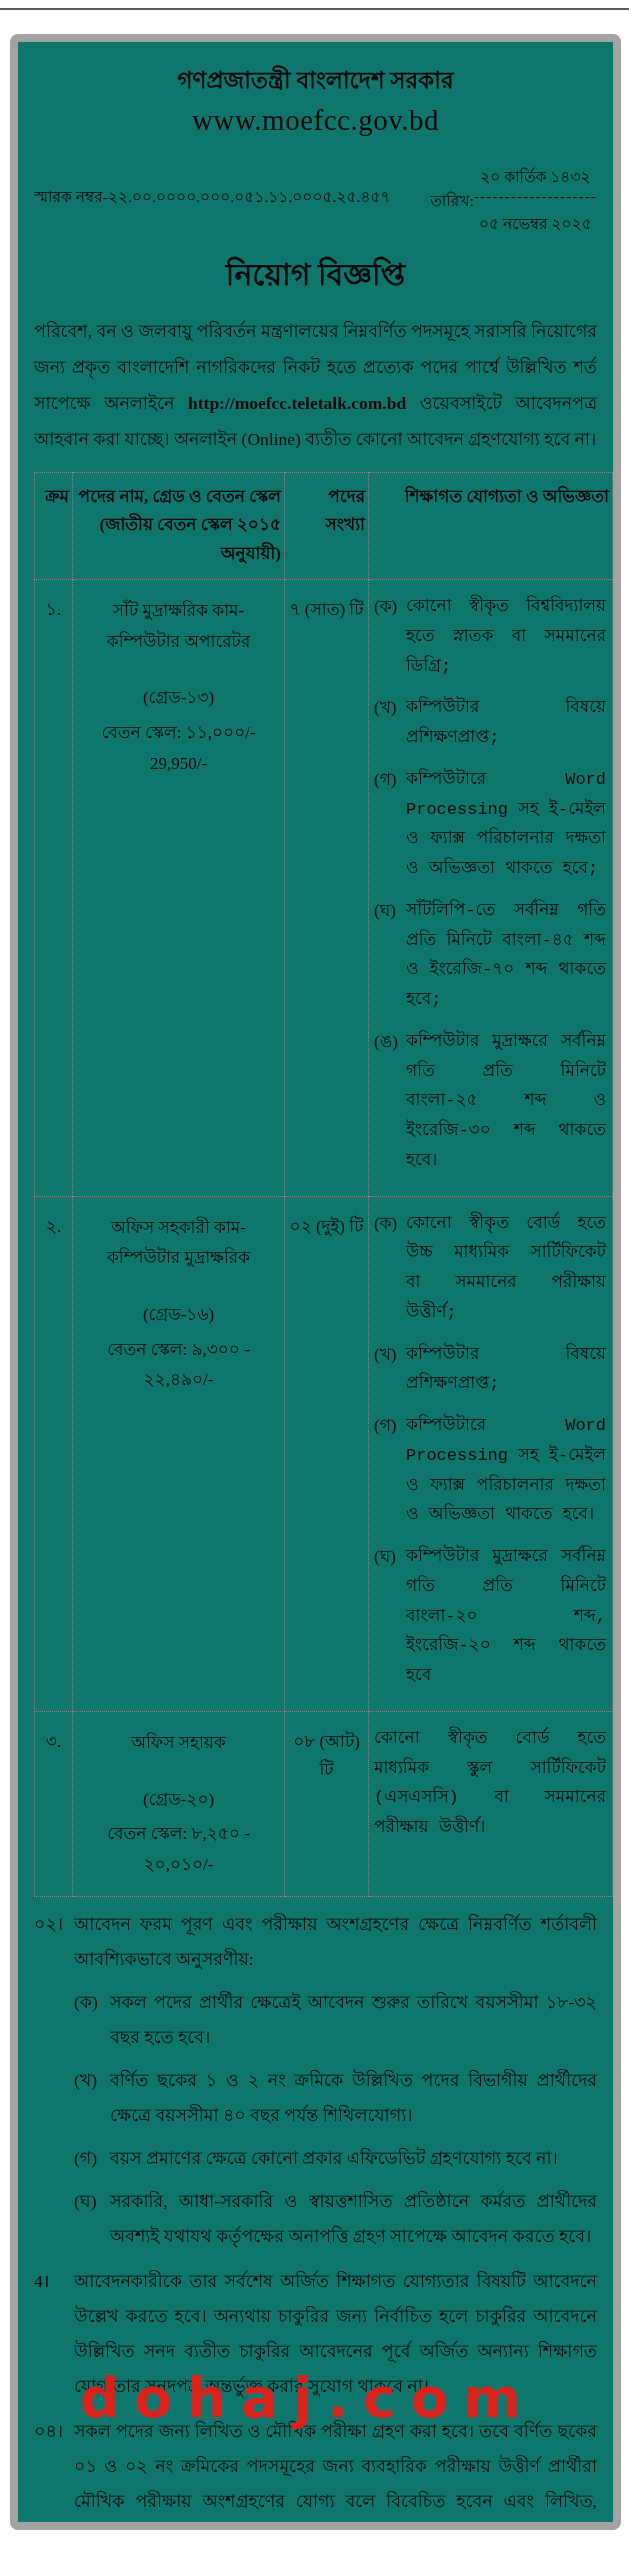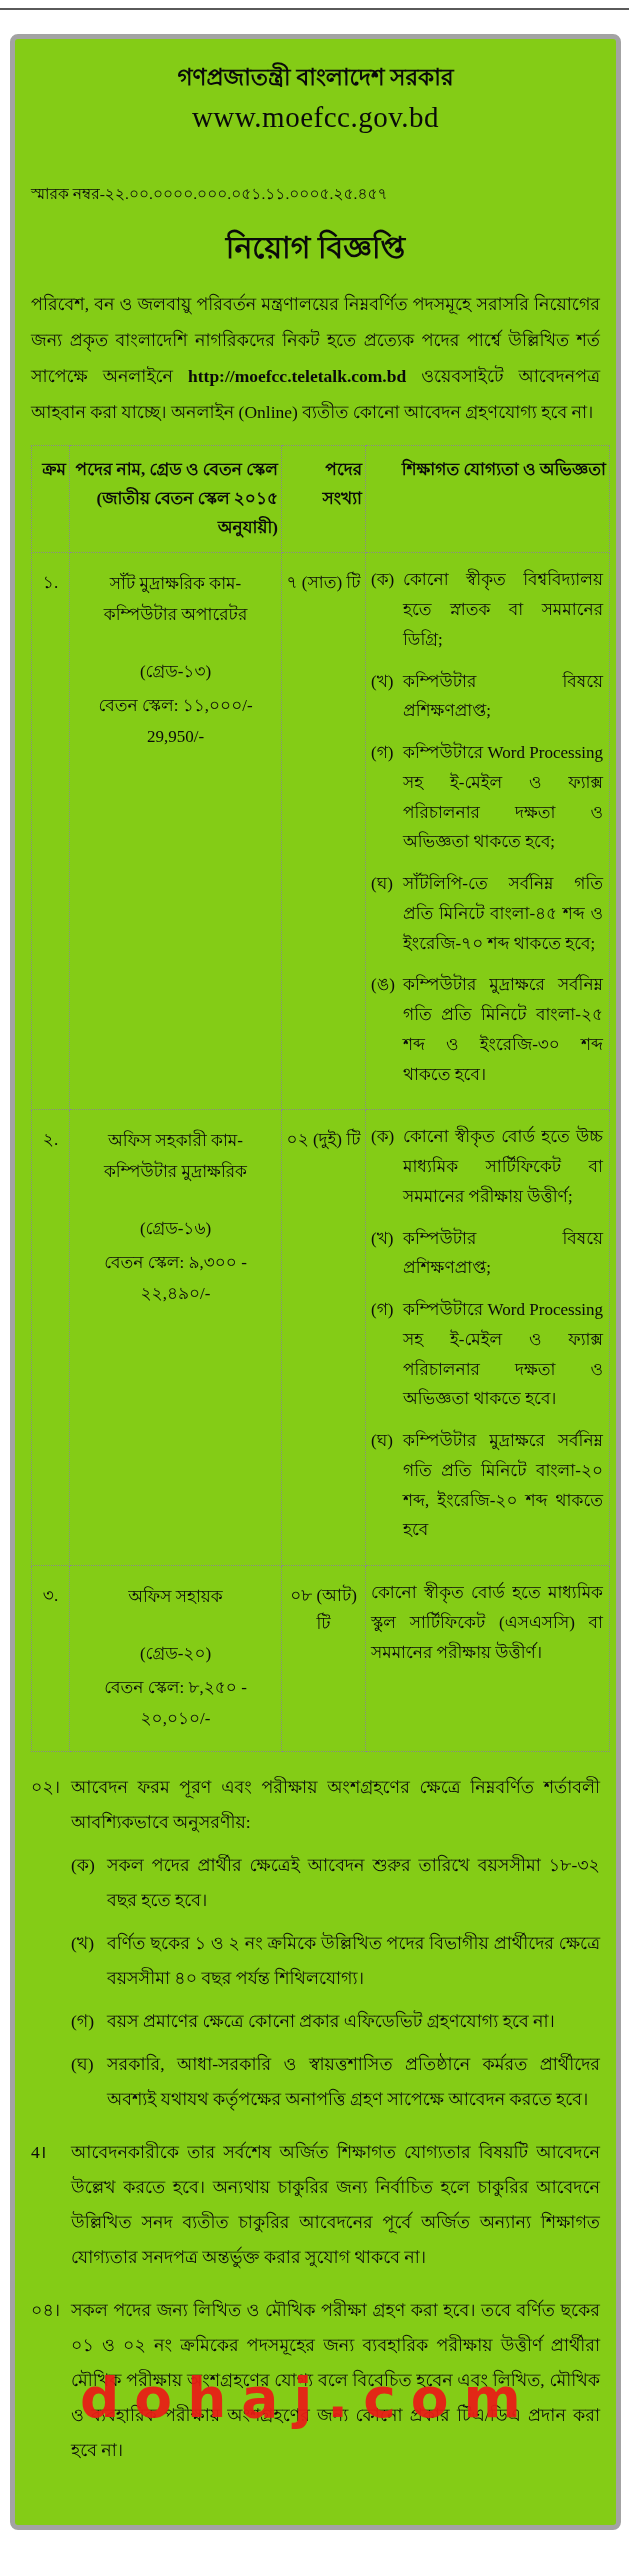--- a/index.html
+++ b/index.html
@@ -9,22 +9,22 @@
     background: #ffffff;
     color: #0a0a0a;
     font-family: "Liberation Serif", "DejaVu Serif", serif;
   }
   .top-rule {
     position: absolute; top: 8px; left: 0; width: 629px; height: 2px;
     background: #5a5a5a;
   }
   .doc {
     position: absolute; top: 34px; left: 10px; width: 611px; height: 2496px;
-    border: 5px solid #a3a3a3; border-radius: 8px;
-    background: #84cc16; padding: 10px 16px 8px 16px; overflow: hidden;
+    border: 8px solid #a3a3a3; border-radius: 8px;
+    background: #0f766e; padding: 10px 16px 8px 16px; overflow: hidden;
   }
   
   .hdr { text-align: center; margin-top: 10px; }
   .hdr-line { font-weight: bold; font-size: 23px; line-height: 1.62; }
   .hdr-site { font-weight: normal; font-size: 29px; line-height: 1.45; letter-spacing: 0.5px; font-family: "Liberation Serif", serif; }
   
   .memo-row { display: flex; justify-content: space-between; align-items: flex-start; margin-top: 24px; font-size: 15.5px; }
   .memo-no { padding-top: 20px; }
   .date-grid { display: grid; grid-template-columns: auto auto; line-height: 1.5; }
   .d-top  { grid-column: 2; grid-row: 1; text-align: center; }
@@ -45,24 +45,24 @@
   table.posts th, table.posts td { border: 1.5px dotted #8a8a8a; vertical-align: top; }
   table.posts th { font-weight: bold; text-align: right; padding: 10px 3px; line-height: 1.7; }
   td.cell-serial { text-align: center; padding-top: 16px; }
   td.cell-post { text-align: center; padding: 16px 6px; line-height: 1.8; }
   .post-grade { margin-top: 26px; }
   .post-scale { margin-top: 4px; }
   td.cell-count { text-align: center; padding-top: 16px; }
   td.cell-quals { padding: 12px 6px 8px 5px; line-height: 1.75; }
   .qual { display: flex; margin-bottom: 12px; }
   .qual .ql { flex: 0 0 32px; }
-  .qual .qt { flex: 1; text-align: justify; }
+  .qual .qt { flex: 1; text-align: justify; font-family: Liberation Mono, monospace; }
   
   .sections { font-size: 17.5px; line-height: 2.0; }
-  .sec { display: flex; margin-top: 18px; }
+  .sec { display: flex; margin-top: 10px; }
   .sec-num { flex: 0 0 40px; }
   .sec-body { flex: 1; }
   .sec-text { text-align: justify; }
   .sub { display: flex; margin-top: 8px; }
   .sub .l1 { flex: 0 0 36px; }
   .sub .stext { flex: 1; text-align: justify; }
   
   .watermark {
     position: absolute; left: 80px; top: 2366px; z-index: 6;
     font-family: "DejaVu Sans", sans-serif;
@@ -77,20 +77,26 @@
 
 <div class="doc">
 
   <div class="hdr">
     <div class="hdr-line">গণপ্রজাতন্ত্রী বাংলাদেশ সরকার</div>
     <div class="hdr-site">www.moefcc.gov.bd</div>
   </div>
 
   <div class="memo-row">
     <div class="memo-no">স্মারক নম্বর-২২.০০.০০০০.০০০.০৫১.১১.০০০৫.২৫.৪৫৭</div>
+    <div class="date-grid">
+      <span class="d-top">২০ কার্তিক ১৪৩২</span>
+      <span class="d-label">তারিখ:</span>
+      <span class="d-dash">--------------------</span>
+      <span class="d-bot">০৫ নভেম্বর ২০২৫</span>
+    </div>
   </div>
 
   <div class="title">নিয়োগ বিজ্ঞপ্তি</div>
 
   <p class="intro"><span>পরিবেশ, বন ও জলবায়ু পরিবর্তন মন্ত্রণালয়ের নিম্নবর্ণিত পদসমূহে সরাসরি নিয়োগের জন্য প্রকৃত বাংলাদেশি নাগরিকদের নিকট হতে প্রত্যেক পদের পার্শ্বে উল্লিখিত শর্ত সাপেক্ষে অনলাইনে </span><span class="url">http://moefcc.teletalk.com.bd</span><span> ওয়েবসাইটে আবেদনপত্র আহবান করা যাচ্ছে। অনলাইন (Online) ব্যতীত কোনো আবেদন গ্রহণযোগ্য হবে না।</span></p>
 
   <table class="posts">
     <colgroup>
         <col class="c1">
         <col class="c2">

